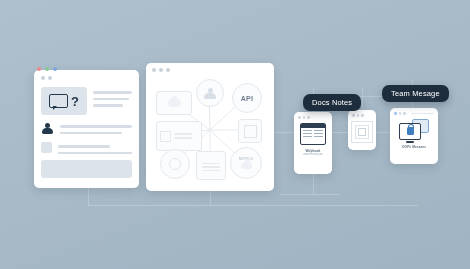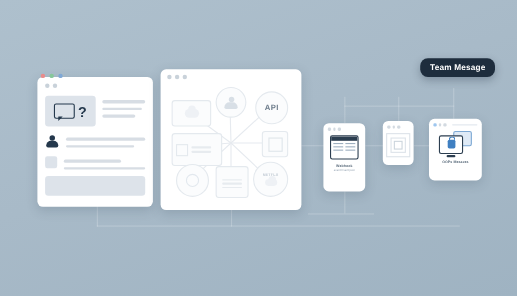--- a/index.html
+++ b/index.html
@@ -98,22 +98,22 @@
     display:flex;align-items:center;justify-content:center;}
   .mon .front:after{content:"";position:absolute;left:50%;bottom:-4px;
     transform:translateX(-50%);width:8px;height:2px;background:#2c3e50;border-radius:1px;}
   .lock{width:7px;height:8px;background:#3f7fc1;border-radius:1.5px;position:relative;}
   .lock:before{content:"";position:absolute;left:1.5px;top:-3px;width:4px;height:4px;
     border:1.3px solid #3f7fc1;border-bottom:none;border-radius:3px 3px 0 0;}
   .cardline{height:1.5px;background:#e3e9ef;border-radius:1px;}
 
   
   .pill{position:absolute;background:#1e2d3d;border-radius:7px;color:#fff;
-    font-size:7.5px;font-weight:700;letter-spacing:.15px;
-    padding:4px 9px;box-shadow:0 3px 8px rgba(25,40,55,.3);white-space:nowrap;}
+    font-size:7.5px;font-weight:400;letter-spacing:.15px;
+    padding:4px 9px;box-shadow:0 3px 8px rgba(25,40,55,.3);white-space:nowrap;margin-top:32px;}
   #pill-docs{left:303px;top:62px;}
   #pill-team{left:382px;top:53px;}
 </style>
 </head>
 <body>
 
 <div class="stage">
 
   <div class="bgline h" style="left:88px;top:205px;width:330px;"></div>
   <div class="bgline v" style="left:88px;top:150px;height:56px;"></div>
@@ -292,15 +292,16 @@
       <div class="mon">
         <span class="back"></span>
         <span class="front">
             <i class="lock"></i>
           </span>
       </div>
       <div class="card-cap">OOPs Mesazes</div>
     </div>
   </div>
 
+  <div class="pill" id="pill-docs">Docs Notes</div>
   <div class="pill" id="pill-team">Team Mesage</div>
 
 </div>
 
 </body></html>

